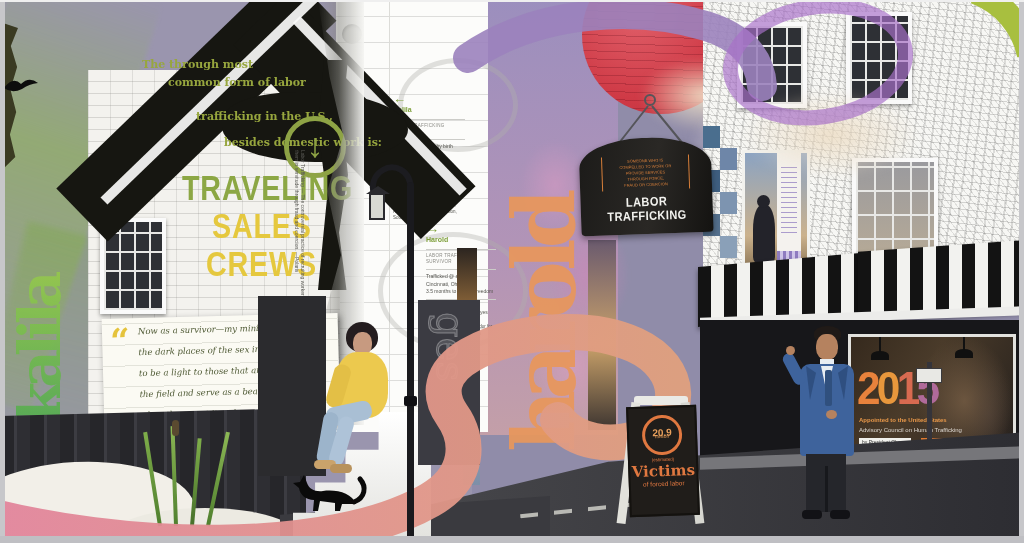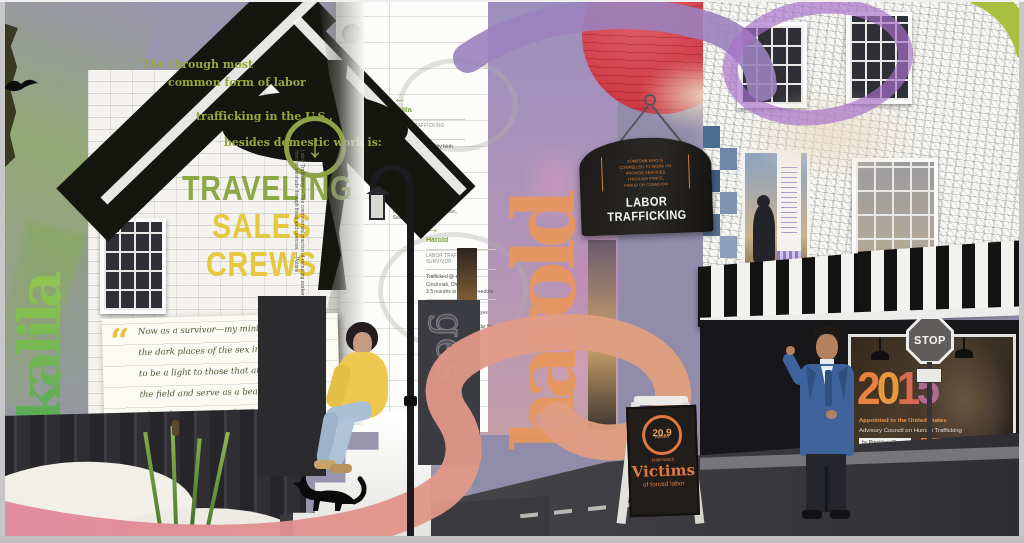--- a/index.html
+++ b/index.html
@@ -202,25 +202,20 @@
     <div class="a" style="left:104px;top:12px;width:18px;height:9px;background:#101010;border-radius:50% 50% 0 0;"></div>
     <div class="a" style="left:6px;top:28px;font-size:46px;font-weight:bold;letter-spacing:-4px;line-height:1;transform:scaleX(.92);transform-origin:left;">
       <span style="color:#e8823c;">2</span><span style="color:#e8973c;">0</span><span style="color:#d86a50;">1</span><span style="color:#b06a9a;">5</span>
     </div>
     <div class="a" style="left:8px;top:80px;font-size:6px;font-weight:bold;color:#e8984a;">Appointed to the United States</div>
     <div class="a" style="left:8px;top:90px;font-size:6px;color:#ddd8d2;">Advisory Council on Human Trafficking</div>
     <div class="a" style="left:8px;top:101px;font-size:5px;padding:1px 3px;background:#f0f0ec;color:#333;">by President Obama</div>
     <div class="a" style="left:70px;top:101px;width:32px;height:8px;background:#e07b30;"></div>
   </div>
 
-  <div class="a oct" style="left:906px;top:316px;width:48px;height:48px;background:#ececea;">
-    <div class="a oct" style="left:3px;top:3px;width:42px;height:42px;background:#615c5c;color:#f4f4f2;font-weight:bold;font-size:11px;text-align:center;line-height:42px;letter-spacing:.5px;">
-      <span>STOP</span>
-    </div>
-  </div>
   <div class="a" style="left:927px;top:362px;width:5px;height:181px;background:#35343a;"></div>
   <div class="a" style="left:916px;top:368px;width:24px;height:13px;background:#e8e8e4;border:1px solid #3a3a3e;"></div>
 
   <div class="a quote-card" style="left:103px;top:316px;width:236px;height:110px;">
     <div class="a" style="left:8px;top:2px;font-size:34px;color:#e5c33c;font-family:'DejaVu Serif',serif;font-weight:bold;">“</div>
     <div class="a qtext" style="left:36px;top:3px;width:188px;">Now as a survivor—my ministry goes into the dark places of the sex industry in order to be a light to those that are trapped in the field and serve as a beacon of help when they want it and are ready.”</div>
     <div class="a sig" style="left:158px;top:62px;">Kalila</div>
   </div>
 
   <div class="a fence" style="left:0;top:408px;width:306px;height:135px;"></div>

